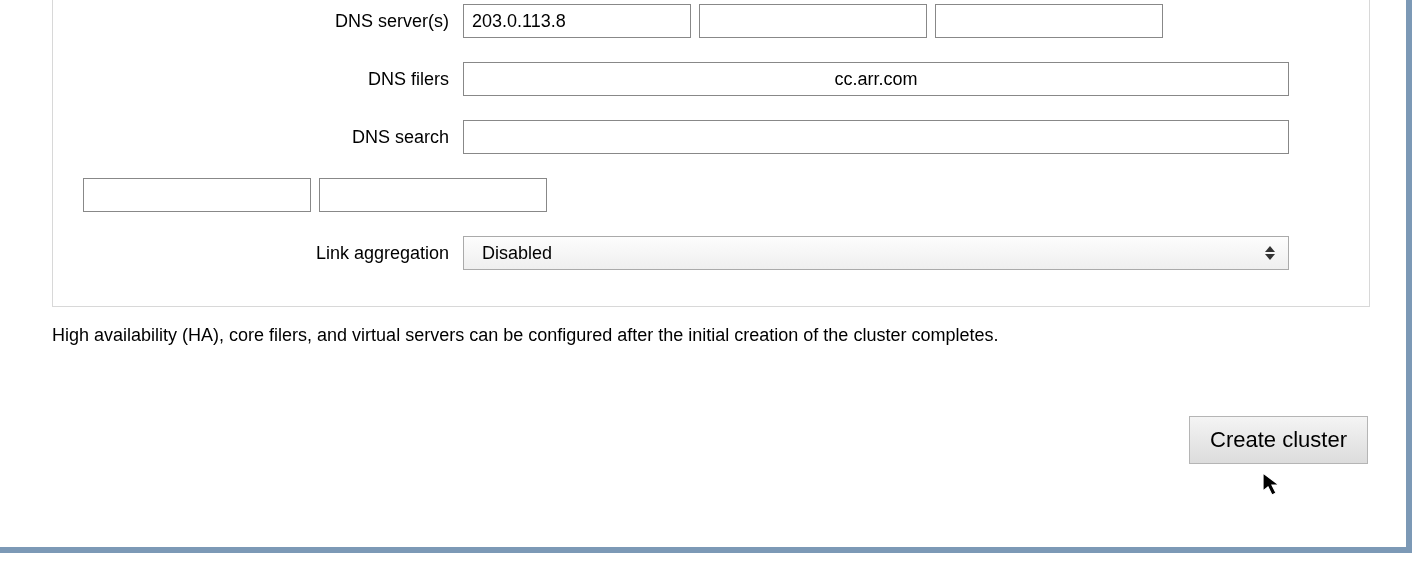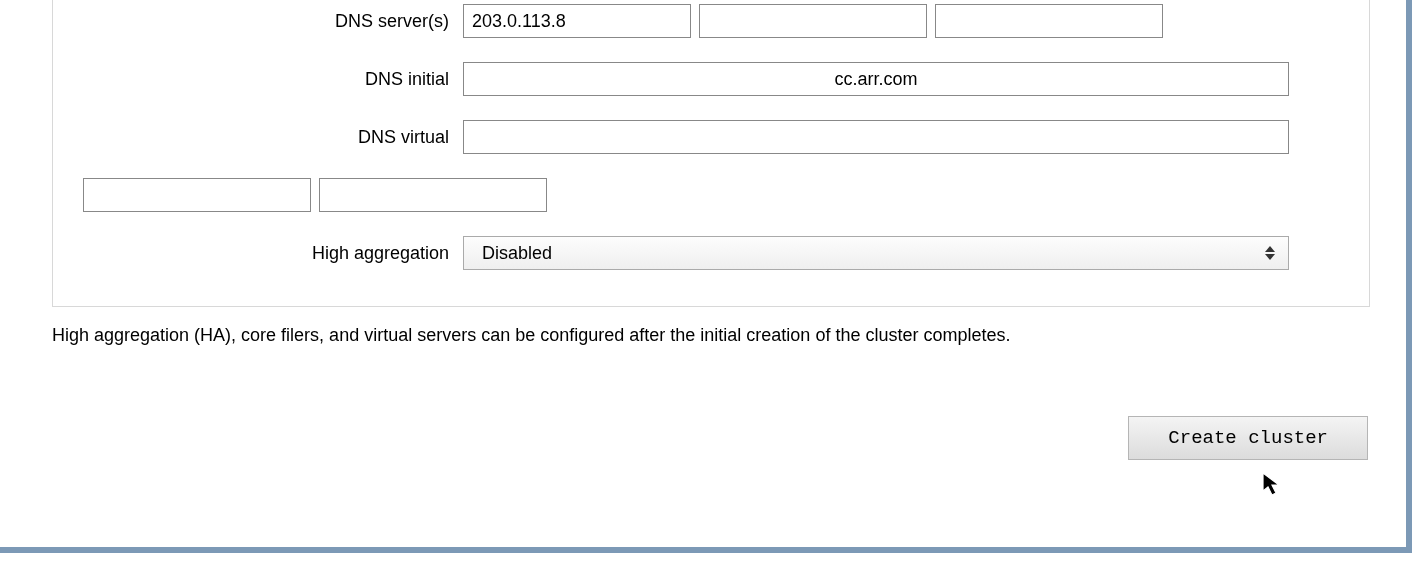--- a/index.html
+++ b/index.html
@@ -116,23 +116,23 @@
       margin-bottom: 70px;
     }
     .action-row {
       display: flex;
       justify-content: flex-end;
       padding-right: 2px;
     }
     .primary-button {
       background: linear-gradient(#f4f4f4, #dcdcdc);
       border: 1px solid #b5b5b5;
-      font-size: 19px;
-      font-family: Liberation Mono, monospace;
-      padding: 10px 39px;
+      font-size: 22px;
+      font-family: Liberation Sans, sans-serif;
+      padding: 10px 20px;
       cursor: pointer;
     }
     .cursor {
       position: absolute;
       left: 1262px;
       top: 472px;
       pointer-events: none;
     }
   </style>
 </head>
@@ -145,58 +145,58 @@
       <div class="form-row">
         <div class="form-label">DNS server(s)</div>
         <div class="inputs input-triplet">
           <input class="text-input" type="text" value="203.0.113.8" style="">
           <input class="text-input" type="text" value="" style="">
           <input class="text-input" type="text" value="" style="">
         </div>
       </div>
 
       <div class="form-row">
-        <div class="form-label">DNS initial</div>
+        <div class="form-label">DNS filers</div>
         <div class="inputs">
           <input class="text-input input-full" type="text" value="cc.arr.com" style="">
         </div>
       </div>
 
       <div class="form-row">
-        <div class="form-label">DNS virtual</div>
+        <div class="form-label">DNS search</div>
         <div class="inputs">
           <input class="text-input input-full" type="text" value="" style="">
         </div>
       </div>
 
       <div class="form-row">
         <div class="inputs input-triplet">
           <input class="text-input" type="text" value="" style="">
           <input class="text-input" type="text" value="" style="">
         </div>
       </div>
 
       <div class="form-row">
-        <div class="form-label">High aggregation</div>
+        <div class="form-label">Link aggregation</div>
         <div class="inputs">
           <div class="select-wrap">
             <select class="select">
               <option>Disabled</option>
             </select>
             <div class="select-arrows">
               <div class="tri-up"></div>
               <div class="tri-down"></div>
             </div>
           </div>
         </div>
       </div>
 
     </div>
 
-    <p class="help-text">High aggregation (HA), core filers, and virtual servers can be configured after the initial creation of the cluster completes.</p>
+    <p class="help-text">High availability (HA), core filers, and virtual servers can be configured after the initial creation of the cluster completes.</p>
 
     <div class="action-row">
       <button class="primary-button">Create cluster</button>
     </div>
   </div>
 </div>
 
 <svg class="cursor" width="22" height="26" viewBox="0 0 22 26">
   <polygon points="1,1 1,19 6,15 10,23 14,21 10,13 17,13" fill="#000" stroke="#fff" stroke-width="1.2"></polygon>
 </svg>

